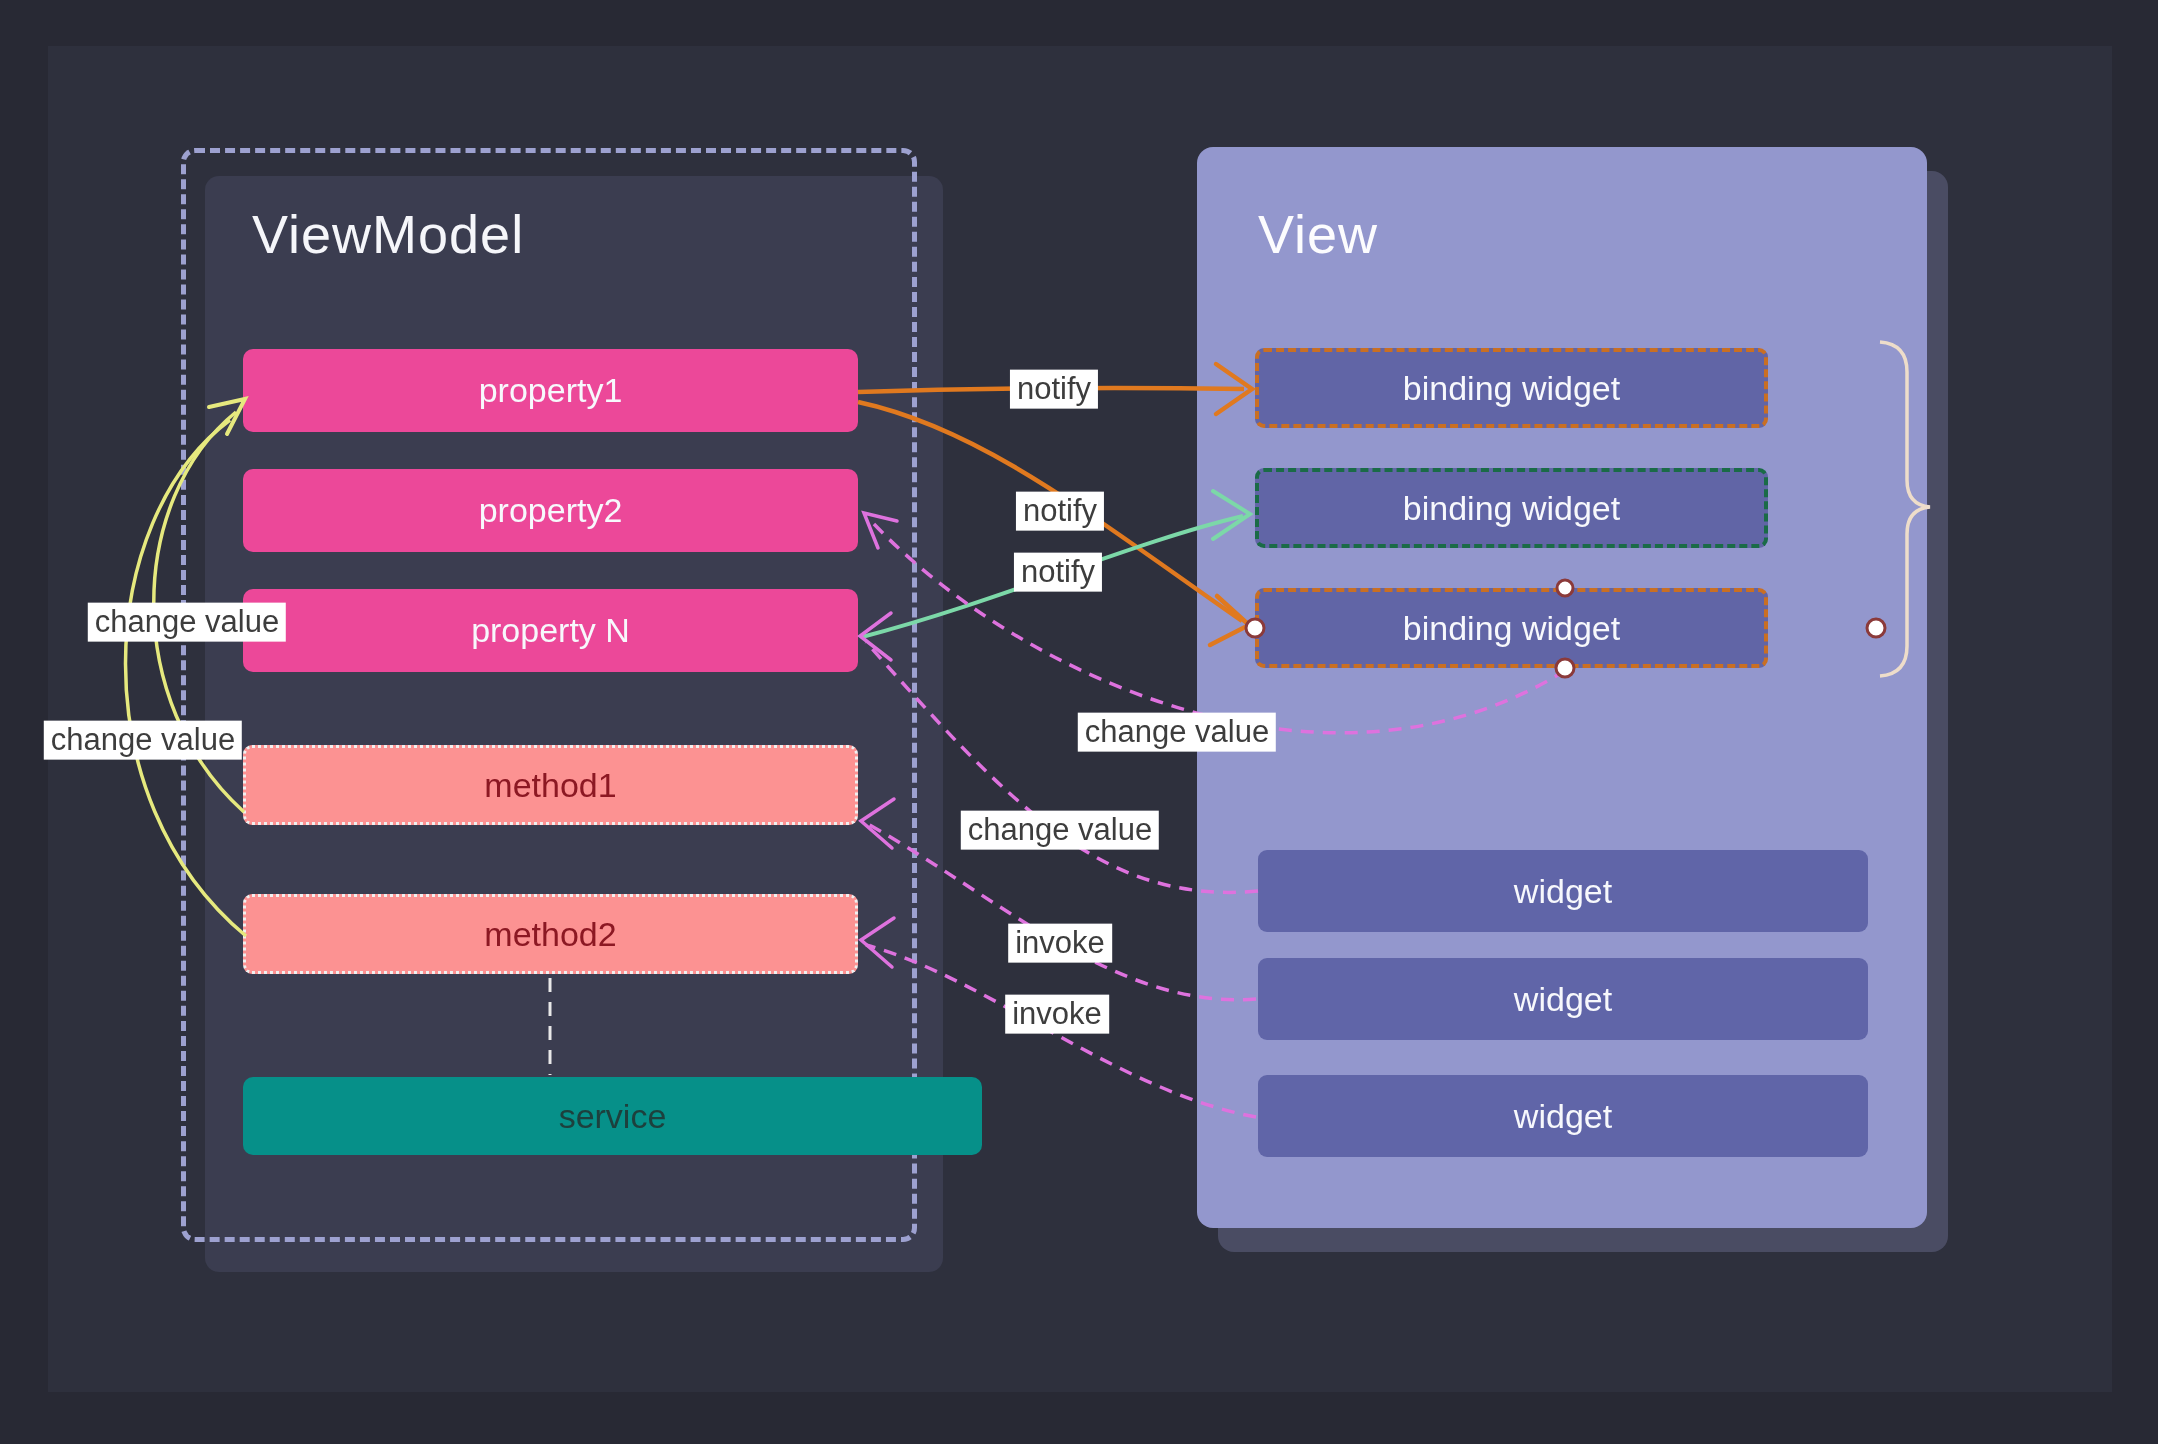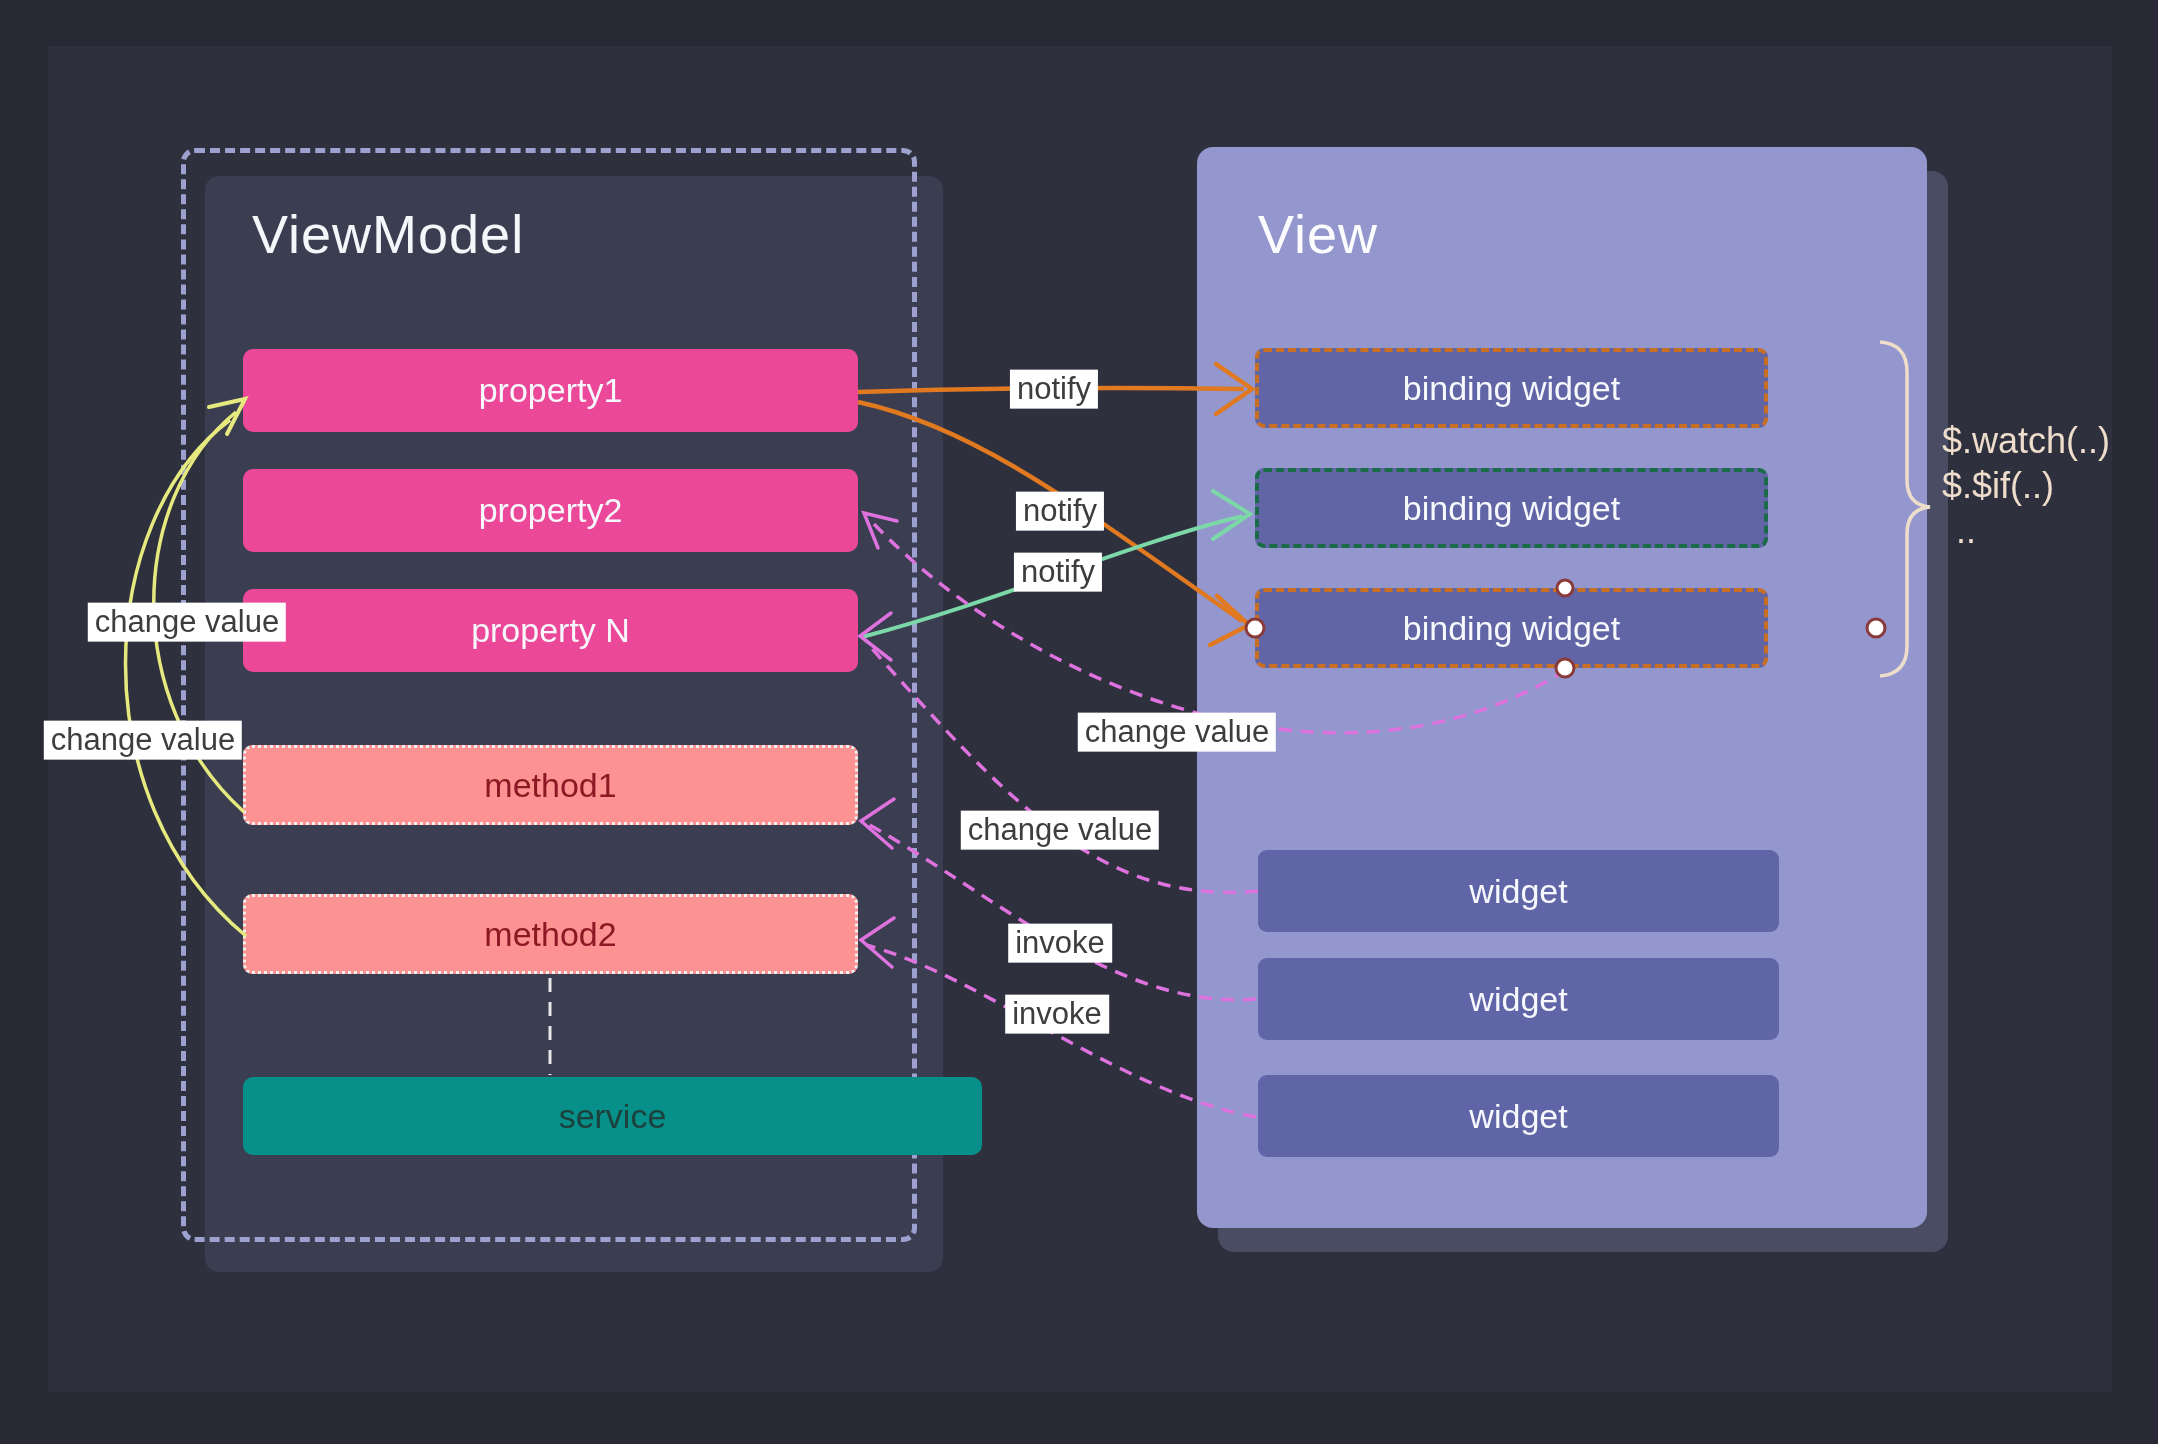--- a/index.html
+++ b/index.html
@@ -26,21 +26,21 @@
   .p1 { top:349px; } .p2 { top:469px; } .pn { top:589px; }
   .method { left:243px; width:615px; height:80px; background:#fc9292; border:3px dotted #f0f0f0; color:#8c1823; border-radius:9px; }
   .m1 { top:745px; } .m2 { top:894px; }
   .service { left:243px; top:1077px; width:739px; height:78px; background:#069089; color:#1d403d; }
 
   
   .view-shadow { left:1218px; top:171px; width:730px; height:1081px; background:#4a4c63; border-radius:16px; }
   .view-panel { left:1197px; top:147px; width:730px; height:1081px; background:#9397cd; border-radius:16px; }
   .bw { left:1255px; width:513px; height:80px; background:#6165a6; border:4px dashed #c96f23; border-radius:9px; }
   .bw1 { top:348px; } .bw2 { top:468px; border-color:#1a6b47; } .bw3 { top:588px; }
-  .wid { left:1258px; width:521px; height:82px; background:#6065a8; border-radius:9px; }
+  .wid { left:1258px; width:610px; height:82px; background:#6065a8; border-radius:9px; }
   .w1 { top:850px; } .w2 { top:958px; } .w3 { top:1075px; }
 
   svg.edges { left:0; top:0; width:2158px; height:1444px; pointer-events:none; }
 
   .edge-label {
     position:absolute; transform:translate(-50%,-50%);
     background:#ffffff; color:#3d3d3d; font-size:31px; line-height:1.12;
     padding:2px 7px; white-space:nowrap;
   }
   .annotation { left:1942px; top:418px; color:#eeddca; font-size:36px; line-height:45px; }
@@ -114,18 +114,13 @@
   <div class="edge-label" style="left:1054px; top:389px;">notify</div>
   <div class="edge-label" style="left:1060px; top:511px;">notify</div>
   <div class="edge-label" style="left:1058px; top:572px;">notify</div>
   <div class="edge-label" style="left:1177px; top:732px;">change value</div>
   <div class="edge-label" style="left:1060px; top:830px;">change value</div>
   <div class="edge-label" style="left:1060px; top:943px;">invoke</div>
   <div class="edge-label" style="left:1057px; top:1014px;">invoke</div>
   <div class="edge-label" style="left:187px; top:622px;">change value</div>
   <div class="edge-label" style="left:143px; top:740px;">change value</div>
 
-  <div class="abs annotation">
-    <div>$.watch(..)</div>
-    <div>$.$if(..)</div>
-    <div class="dots">..</div>
-  </div>
 </div>
 
 </body></html>

